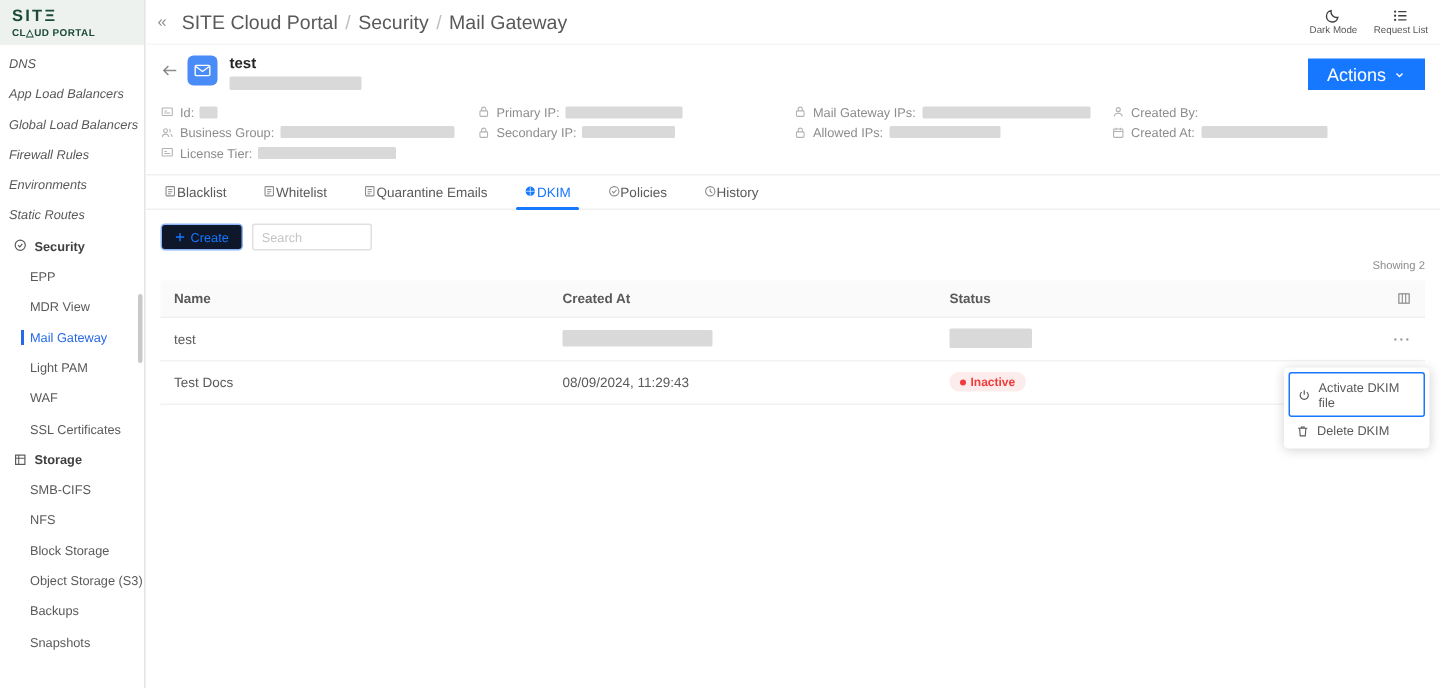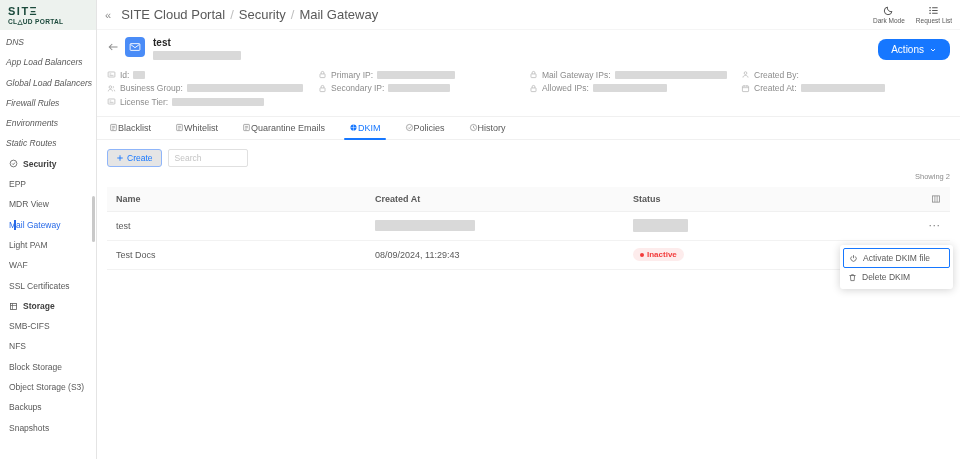--- a/index.html
+++ b/index.html
@@ -13,21 +13,21 @@
 
   
   .sidebar { width: 97px; min-width: 97px; border-right: 1px solid #e4e4e4; position: relative; background:#fff; }
   .logo { padding: 5px 0 4px 8px; background: #edf2ee; }
   .logo-top { font-size: 11px; font-weight: bold; color: #1c4a3c; letter-spacing: 1.5px; }
   .logo-bottom { font-size: 6.6px; font-weight: bold; color: #1c4a3c; letter-spacing: .3px; margin-top: 1px; white-space: nowrap; }
   .nav { font-size: 8.5px; margin-top: 2px; }
   .nav-item { height: 20.3px; line-height: 20.3px; padding-left: 6px; white-space: nowrap; overflow: hidden; cursor: pointer; font-style: italic; }
   .nav-section { height: 20.3px; display: flex; align-items: center; gap: 5px; padding-left: 9px; color: #404040; font-weight: bold; cursor: pointer; }
   .nav-section .nicon { color: #595959; }
-  .nav-child { height: 20.3px; line-height: 20.3px; padding-left: 9px; white-space: nowrap; overflow: hidden; position: relative; cursor: pointer; }
+  .nav-child { height: 20.3px; line-height: 20.3px; padding-left: 20px; white-space: nowrap; overflow: hidden; position: relative; cursor: pointer; }
   .nav-child.active { color: #2669e8; }
   .nav-child.active::before { content:""; position: absolute; left: 14px; top: 5px; bottom: 5px; width: 2px; background: #2669e8; }
   .scroll-thumb { position: absolute; right: 1px; top: 196px; width: 3px; height: 46px; background: #c9c9c9; border-radius: 2px; }
 
   
   .main { flex: 1; display: flex; flex-direction: column; position: relative; overflow: hidden; }
 
   .topbar { height: 30px; display: flex; align-items: center; padding: 0 8px; border-bottom: 1px solid #f5f5f5; }
   .collapse { font-size: 11px; color: #8c8c8c; margin: 0 10px 0 0; cursor: pointer; }
   .breadcrumb { display: flex; gap: 5px; font-size: 13px; color: #595959; align-items: center; }
@@ -38,56 +38,56 @@
   .top-action .ticon { color: #404040; }
 
   .entity-header { padding: 7px 10px 0; display: flex; justify-content: space-between; align-items: flex-start; }
   .eh-left { display: flex; align-items: flex-start; gap: 6px; }
   .back { color: #8c8c8c; margin-top: 4px; cursor: pointer; }
   .mail-badge { width: 20px; height: 20px; background: #4a8cf7; border-radius: 4px; display: flex; align-items: center; justify-content: center; }
   .title-wrap { margin-left: 2px; }
   .title { font-size: 10px; font-weight: bold; color: #262626; }
   .redact { display: inline-block; background: #d9d9d9; border-radius: 1px; vertical-align: middle; }
   .sub-redact { width: 88px; height: 9px; margin-top: 3px; display: block; }
-  .actions-btn { display: flex; align-items: center; gap: 5px; background: #1677ff; color: #fff; border: none; border-radius: 8px; height: 21px; padding: 0 13px; font-size: 10px; font-family: inherit; cursor: pointer; margin-top: 2px; }
+  .actions-btn { display: flex; align-items: center; gap: 5px; background: #1677ff; color: #fff; border: none; border-radius: 0; height: 21px; padding: 0 13px; font-size: 12px; font-family: inherit; cursor: pointer; margin-top: 2px; }
 
   .meta { margin: 8px 10px 0; display: grid; grid-template-columns: 211px 211px 212px 1fr; font-size: 8.5px; color: #8c8c8c; align-items: start; }
   .mf { display: flex; align-items: center; gap: 4px; height: 13.5px; }
   .micon { color: #b3b3b3; display: flex; }
   .m-redact { height: 8px; }
 
   .tabs { margin-top: 7px; border-top: 1px solid #f0f0f0; border-bottom: 1px solid #f0f0f0; display: flex; gap: 24px; padding: 0 12px; height: 24px; align-items: center; font-size: 9px; color: #595959; }
   .tab { display: flex; align-items: center; gap: 0; height: 100%; position: relative; cursor: pointer; }
   .tab .ticon { color: #8c8c8c; display: flex; }
   .tab.active { color: #1677ff; }
   .tab.active .ticon { color: #1677ff; }
   .tab.active::after { content:""; position: absolute; bottom: -1px; left: -5px; right: -5px; height: 2px; background: #1677ff; border-radius: 1px; }
 
   .toolbar { margin: 9px 10px 0; display: flex; gap: 6px; }
-  .create-btn { display: flex; align-items: center; gap: 3px; border: 1px solid #8fb5f9; color: #1677ff; background: #e5e5e5; border-radius: 3px; height: 18px; padding: 0 8px; font-size: 8.5px; font-family: inherit; cursor: pointer; }
+  .create-btn { display: flex; align-items: center; gap: 3px; border: 1px solid #8fb5f9; color: #1677ff; background: #0f172a; border-radius: 3px; height: 18px; padding: 0 8px; font-size: 8.5px; font-family: inherit; cursor: pointer; }
   .search { width: 80px; height: 18px; border: 1px solid #e0e0e0; border-radius: 2px; padding: 0 6px; font-size: 8.5px; font-family: inherit; color: #595959; outline: none; }
   .search::placeholder { color: #c4c4c4; }
 
   .showing { text-align: right; font-size: 7.5px; color: #8c8c8c; margin: 5px 10px 2px; }
 
   .table { margin: 4px 10px; }
   .thead { display: flex; align-items: center; background: #fafafa; height: 25px; font-size: 9px; font-weight: bold; color: #595959; border-bottom: 1px solid #f0f0f0; }
   .tr { display: flex; align-items: center; height: 29px; border-bottom: 1px solid #f2f2f2; font-size: 9px; color: #595959; }
   .c-name { width: 268px; padding-left: 9px; }
   .c-created { width: 258px; }
   .c-status { width: 240px; }
   .c-actions { flex: 1; display: flex; justify-content: flex-end; padding-right: 9px; align-items: center; }
   .col-icon { color: #8c8c8c; cursor: pointer; }
   .row-redact { height: 11px; }
   .ellipsis { color: #8c8c8c; font-weight: bold; letter-spacing: 1px; font-size: 9px; cursor: pointer; line-height: 10px; }
   .ellipsis.focused { border: 1px solid #1677ff; border-radius: 2px; padding: 1px 3px; }
   .pill { display: inline-flex; align-items: center; gap: 3px; background: #fdecec; border-radius: 8px; padding: 2px 7px; color: #f23c3c; font-size: 8px; font-weight: bold; }
   .dot { width: 4px; height: 4px; border-radius: 50%; background: #f23c3c; }
 
-  .menu { position: absolute; top: 245px; right: 7px; width: 113px; background: #fff; border-radius: 3px; box-shadow: 0 1px 8px rgba(0,0,0,.18); padding: 3px; z-index: 10; }
+  .menu { position: absolute; top: 245px; right: 7px; width: 97px; background: #fff; border-radius: 3px; box-shadow: 0 1px 8px rgba(0,0,0,.18); padding: 3px; z-index: 10; }
   .menu-item { display: flex; align-items: center; gap: 5px; padding: 4px 5px; font-size: 8.5px; color: #595959; cursor: pointer; border-radius: 2px; }
   .menu-item .micon2 { color: #595959; display: flex; }
   .menu-item.highlighted { border: 1px solid #1677ff; }
 </style>
 </head>
 <body>
 
 <div class="app">
 
   <aside class="sidebar">

